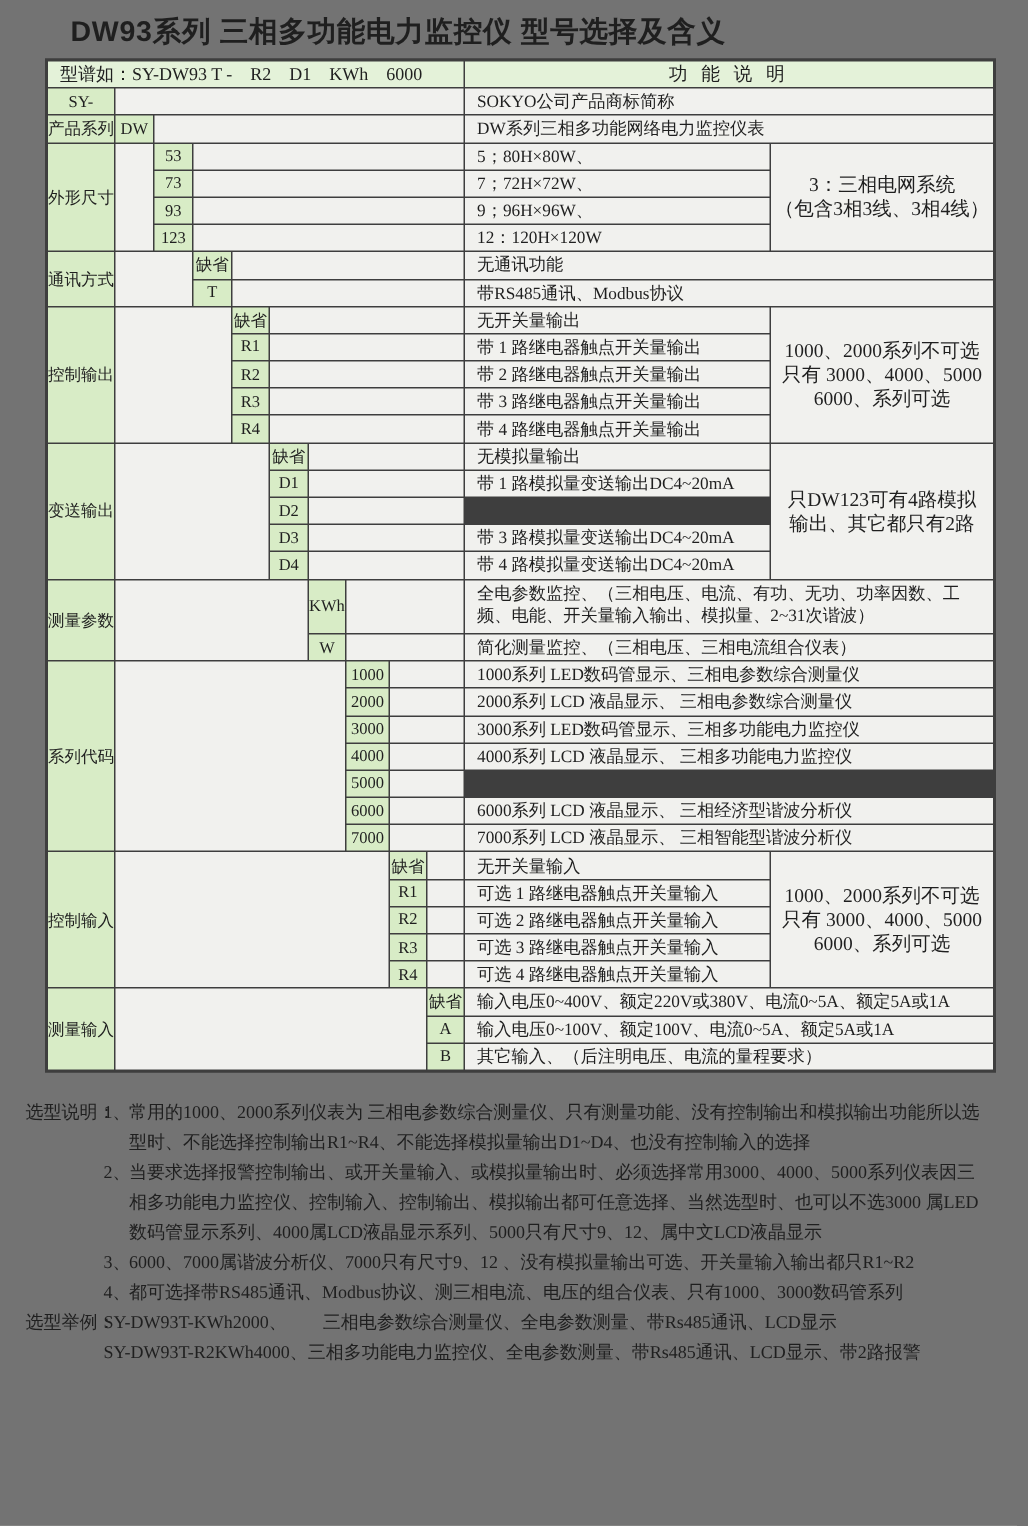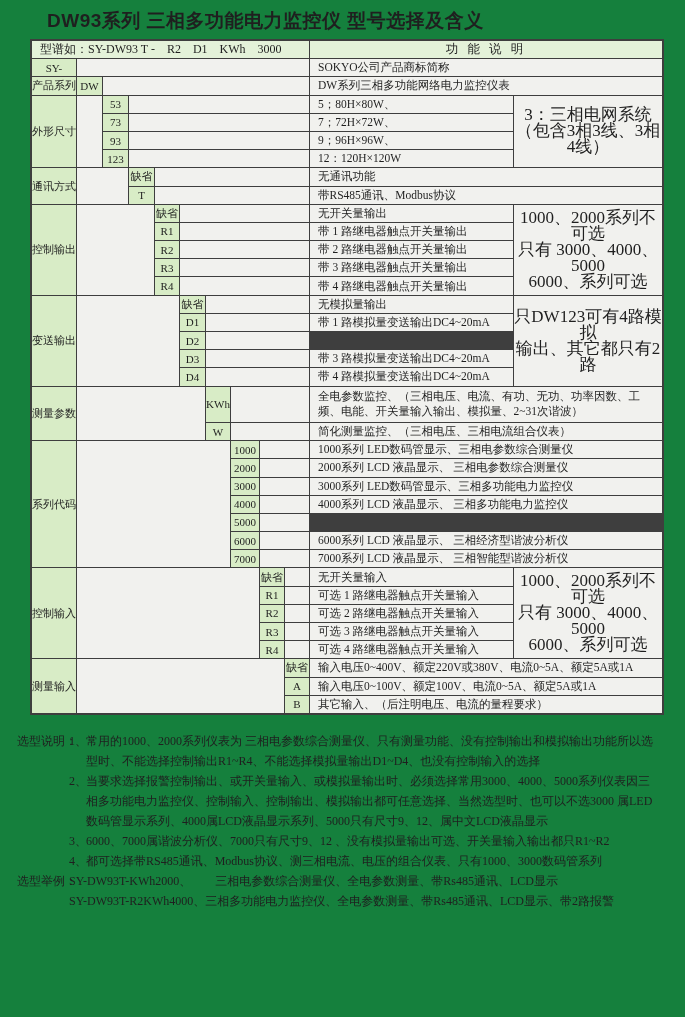--- a/index.html
+++ b/index.html
@@ -1,55 +1,55 @@
 <!DOCTYPE html>
 <html><head>
 <meta charset="utf-8">
 <style>
   html,body{margin:0;padding:0;}
   body{background:#e9ebe8;font-family:"Liberation Serif","DejaVu Serif",serif;color:#1f1f1f;}
-  .page{position:relative;width:685px;height:1017px;background:#15803d;overflow:hidden;}
+  .page{position:relative;width:685px;height:1017px;background:#737373;overflow:hidden;}
 
   .title{position:absolute;left:47px;top:8px;font-family:"Liberation Sans","DejaVu Sans",sans-serif;
          font-weight:bold;font-size:19px;letter-spacing:0.5px;}
 
   
   .model-table{position:absolute;left:30px;top:39px;display:grid;
     grid-template-columns:44px 25px 25px 25px 24px 25px 24px 28px 24px 24px 203px 148px;
     grid-auto-rows:17.2px;gap:1px;border:2px solid #3e3e3e;background:#3e3e3e;width:fit-content;}
   .cell{display:flex;align-items:center;overflow:hidden;}
   .th{background:#e4f2d9;font-size:12px;}
   .th-left{padding-left:8px;white-space:nowrap;}
   .th-center{justify-content:center;letter-spacing:3px;font-size:12.5px;}
   .lab{background:#d8ecc6;justify-content:center;text-align:center;font-size:11px;}
   .code{background:#d8ecc6;justify-content:center;font-size:11px;white-space:nowrap;}
   .gap{background:#f1f1ee;}
   .desc{background:#f1f1ee;padding-left:8px;font-size:11.5px;white-space:nowrap;}
   .desc.wrap{white-space:normal;line-height:15px;padding-right:4px;}
   .note{background:#f1f1ee;justify-content:center;text-align:center;white-space:pre-line;
-        font-size:17px;line-height:16px;}
+        font-size:13px;line-height:16px;}
 
   
   .notes{position:absolute;left:17px;top:731px;width:636px;font-size:12px;line-height:20px;font-family:Liberation Serif, serif;}
   .sel-block{position:relative;padding-left:52px;}
   .block-label{position:absolute;left:0;top:0;}
   .sel-item{position:relative;padding-left:17px;}
   .sel-num{position:absolute;left:0;top:0;}
   .ex-block{position:relative;padding-left:52px;margin-top:0;}
   .ex-item{padding-left:17px;text-indent:-17px;}
 </style>
 </head>
 <body>
 
 <div class="page">
 
   <div class="title">DW93系列 三相多功能电力监控仪 型号选择及含义</div>
 
   <div class="model-table" id="model-table">
-      <div class="cell th th-left" style="grid-area: 1 / 1 / 2 / 11;">型谱如：SY-DW93 T -　R2　D1　KWh　3000</div>
+      <div class="cell th th-left" style="grid-area: 1 / 1 / 2 / 11;">型谱如：SY-DW93 T -　R2　D1　KWh　6000</div>
       <div class="cell th th-center" style="grid-area: 1 / 11 / 2 / 13;">功 能 说 明</div>
       <div class="cell lab" style="grid-area: 2 / 1 / 3 / 2;">SY-</div>
       <div class="cell gap" style="grid-area: 2 / 2 / 3 / 11;"></div>
       <div class="cell desc" style="grid-area: 2 / 11 / 3 / 13;">SOKYO公司产品商标简称</div>
       <div class="cell lab" style="grid-area: 3 / 1 / 4 / 2;">产品系列</div>
       <div class="cell code" style="grid-area: 3 / 2 / 4 / 3;">DW</div>
       <div class="cell gap" style="grid-area: 3 / 3 / 4 / 11;"></div>
       <div class="cell desc" style="grid-area: 3 / 11 / 4 / 13;">DW系列三相多功能网络电力监控仪表</div>
       <div class="cell lab" style="grid-area: 4 / 1 / 8 / 2;">外形尺寸</div>
       <div class="cell gap" style="grid-area: 4 / 2 / 8 / 3;"></div>

